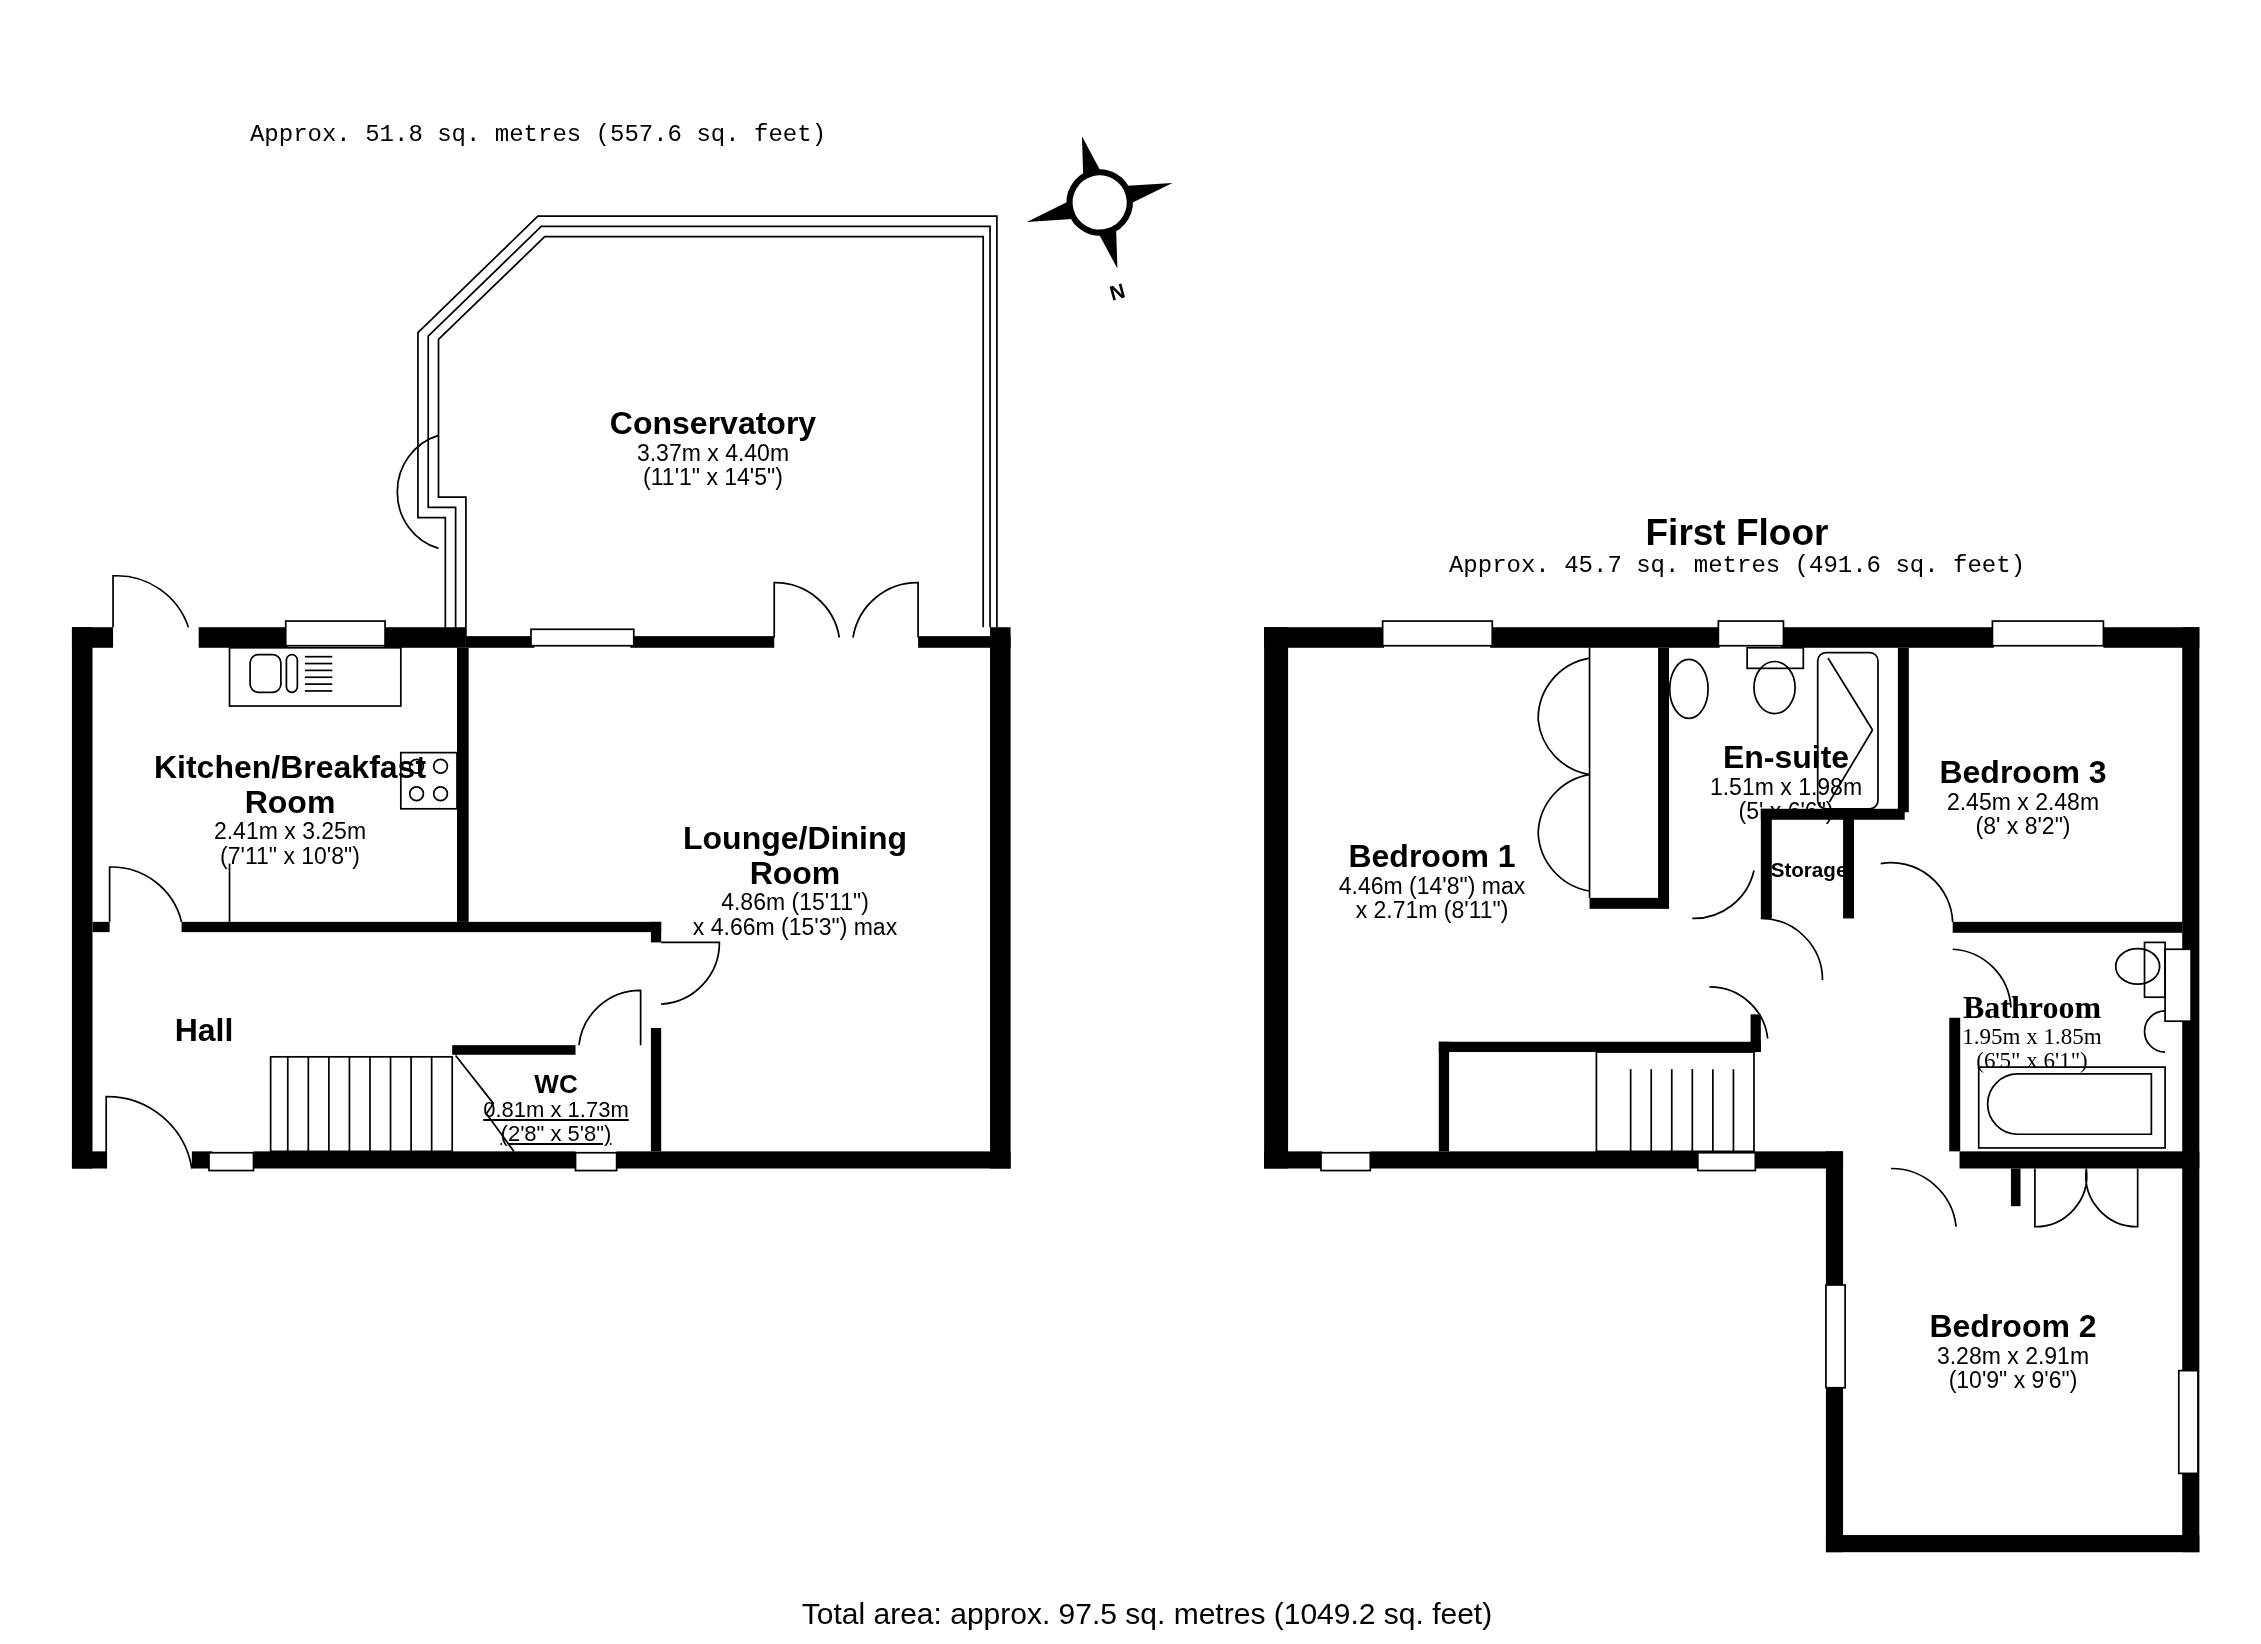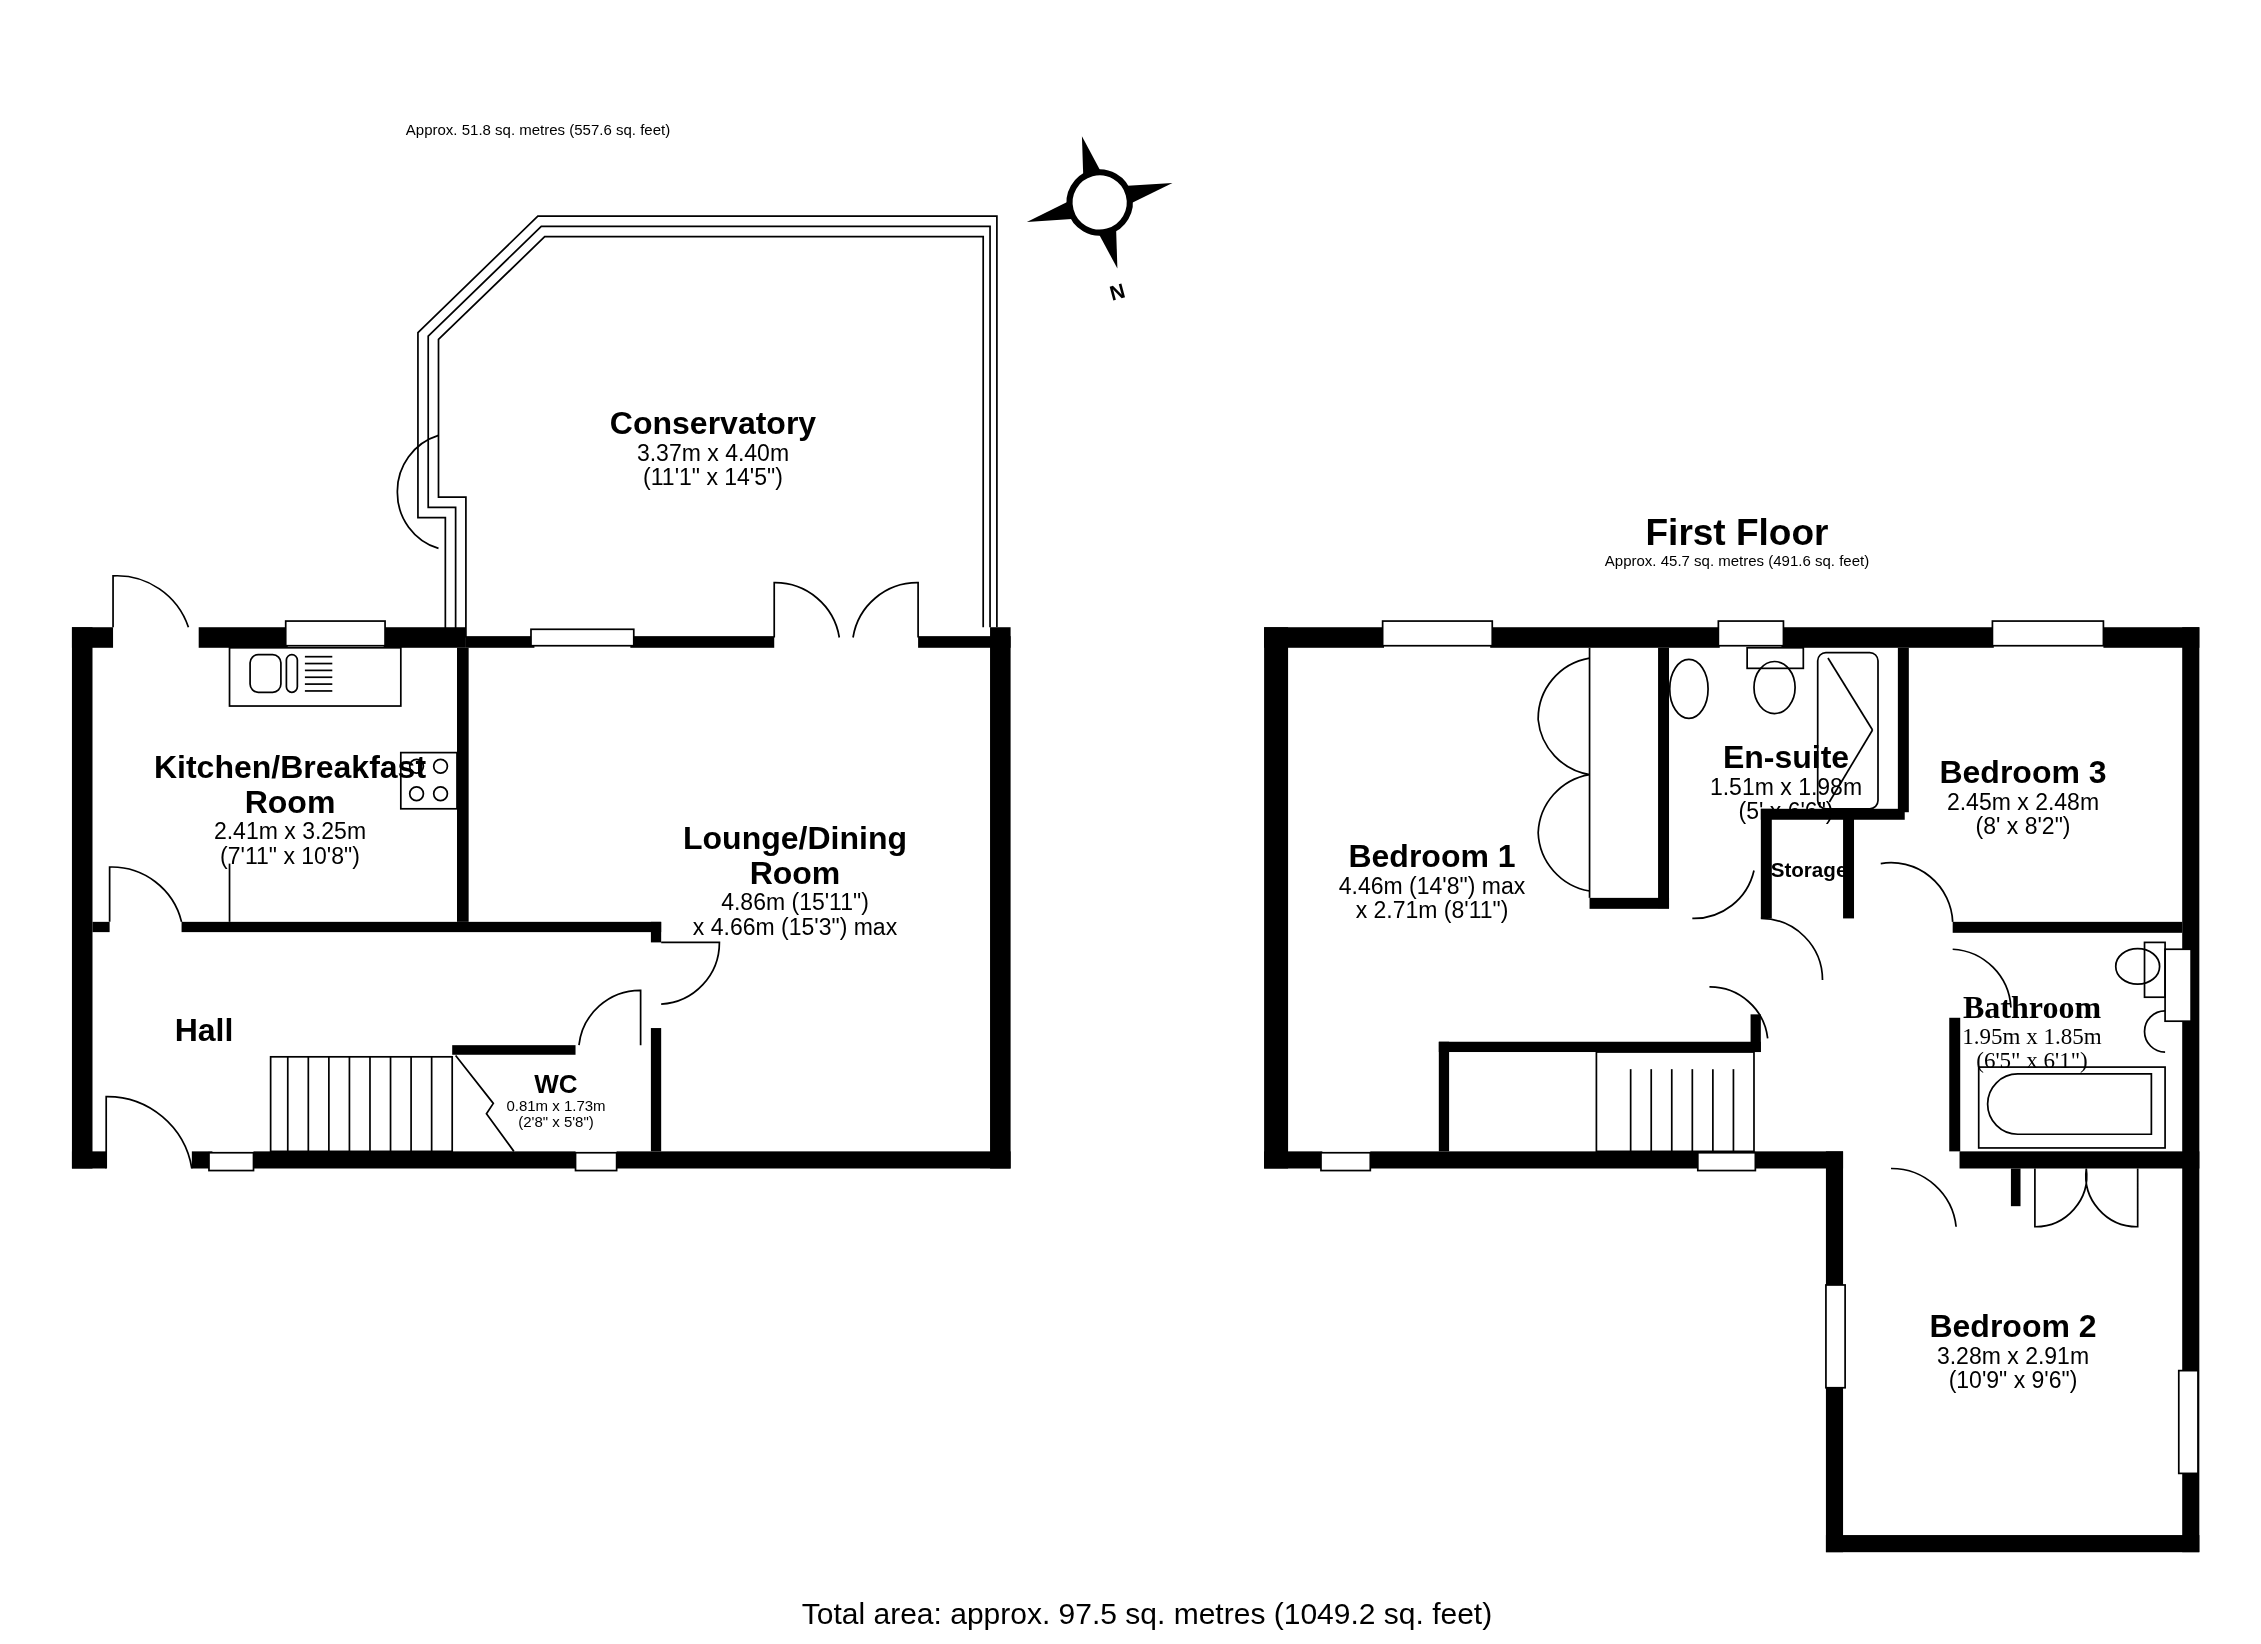--- a/index.html
+++ b/index.html
@@ -6,24 +6,24 @@
   body { width: 2261px; height: 1645px; position: relative; overflow: hidden;
          font-family: "Liberation Sans", sans-serif; color: #000; }
   svg.plan { position: absolute; left: 0; top: 0; }
   .wall { fill: #000; }
   .thin { fill: none; stroke: #000; stroke-width: 2.5; }
   .thinw { fill: #fff; stroke: #000; stroke-width: 2.5; }
   .lbl { position: absolute; text-align: center; line-height: 1.08; white-space: nowrap; transform: translateX(-50%); }
   .room-name { font-weight: bold; font-size: 32px; display: block; }
   .room-dim { font-size: 23px; display: block; }
   .floor-title { font-weight: bold; font-size: 37px; display: block; }
-  .floor-area { font-size: 15px; display: block; }
+  .floor-area { font-size: 24px; display: block; font-family: Liberation Mono, monospace; }
   .small-name { font-weight: bold; font-size: 20.6px; }
   .wc-name { font-weight: bold; font-size: 26px; display: block; }
-  .wc-dim { font-size: 15px; display: block; }
+  .wc-dim { font-size: 22px; display: block; text-decoration: underline; }
   .total { position: absolute; left: 1131px; top: 1597px; transform: translateX(-50%); font-size: 30px; white-space: nowrap; margin-left: 16px; }
 </style>
 </head>
 <body>
 
 <svg class="plan" width="2261" height="1645" viewBox="0 0 3300 2400">
 
   <g>
 
     <rect class="wall" x="105" y="915" width="30" height="790"></rect>

